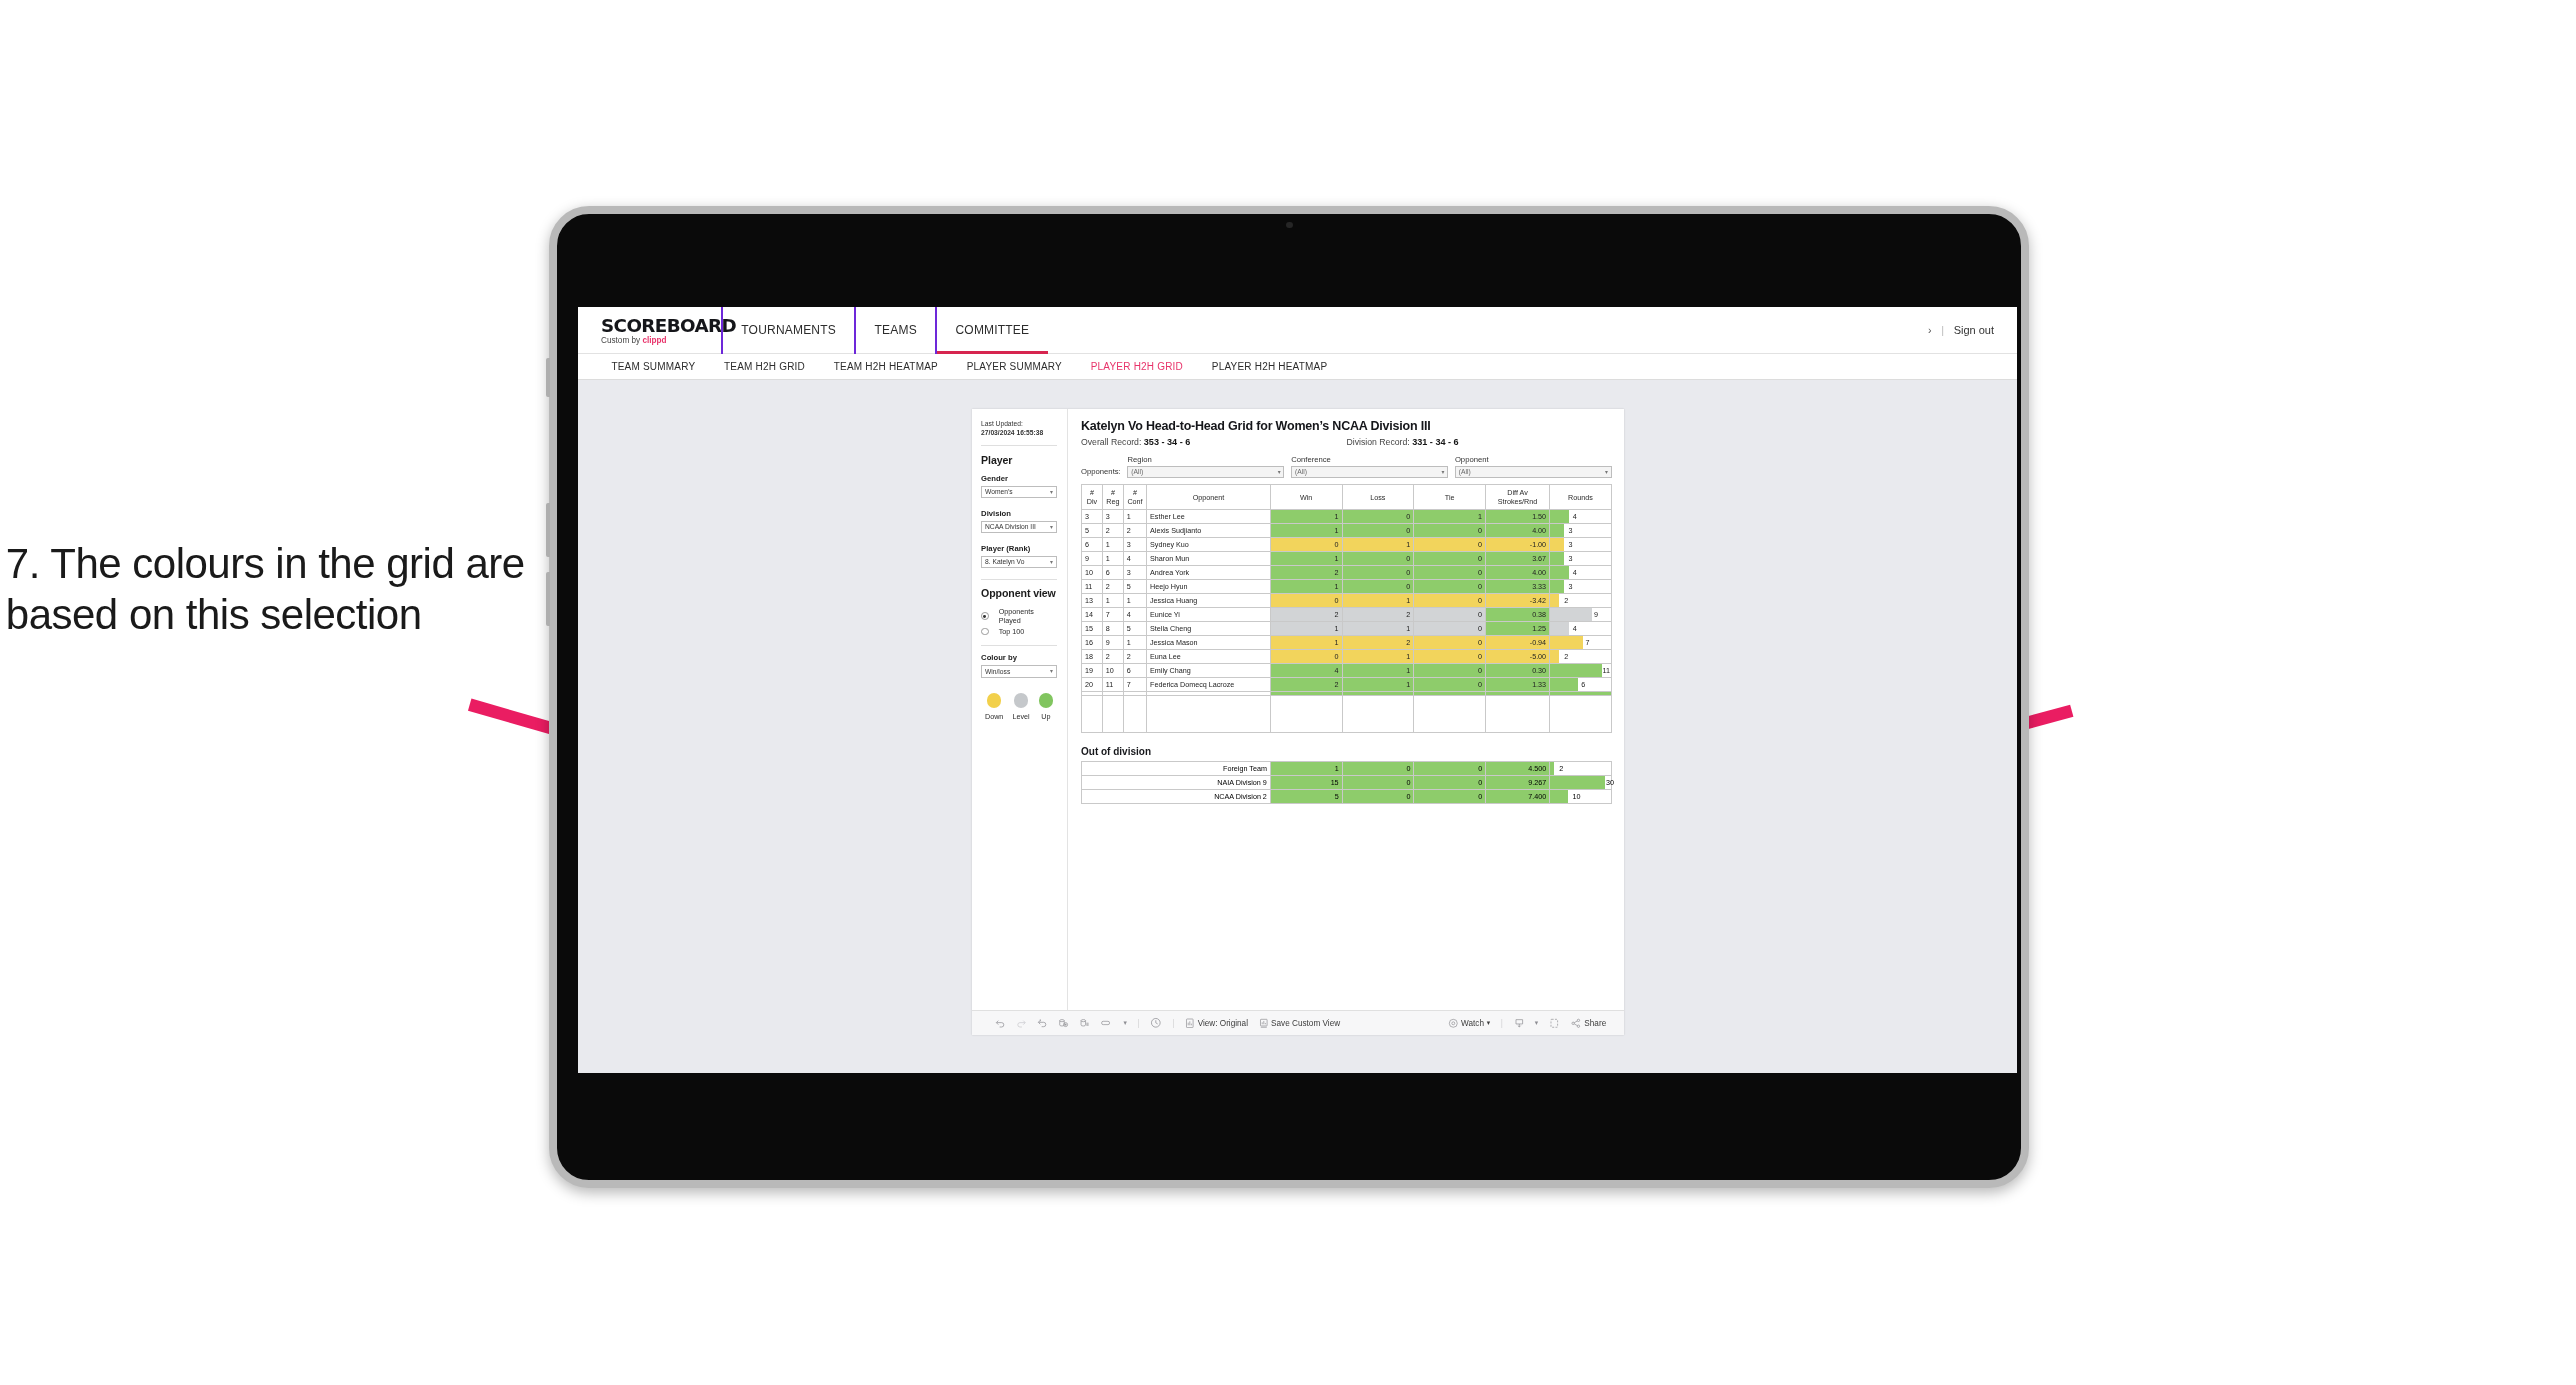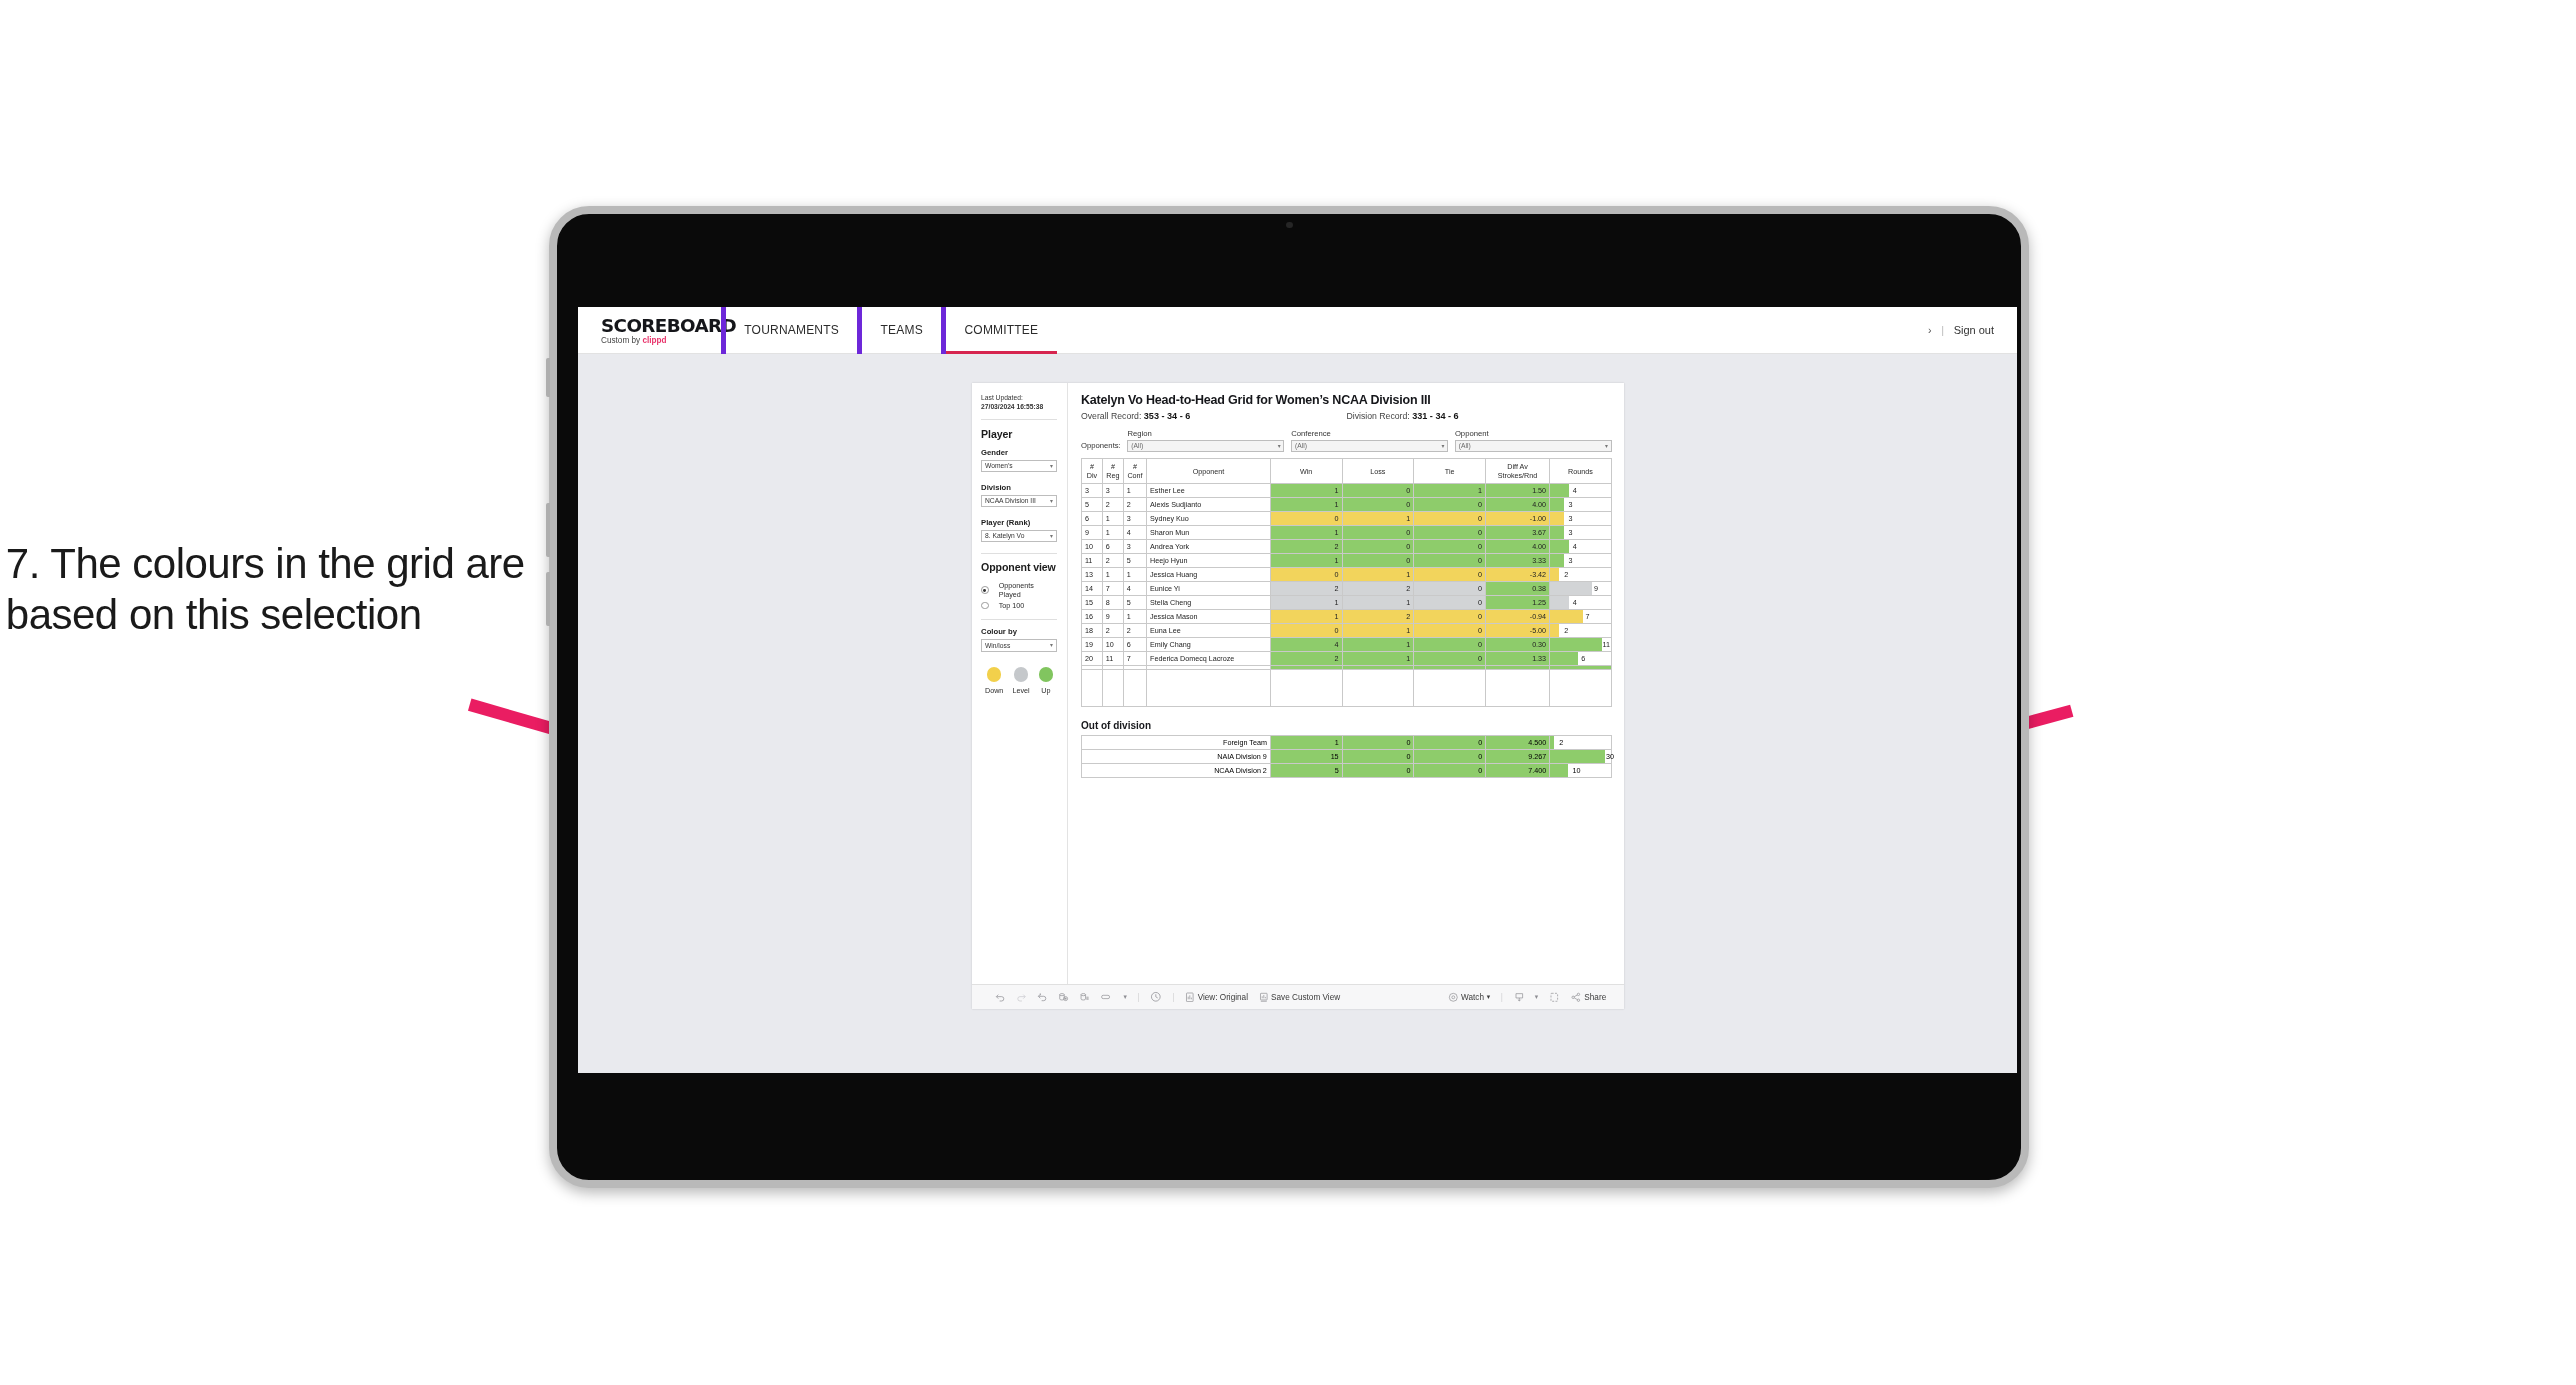--- a/index.html
+++ b/index.html
@@ -60,21 +60,21 @@
     color: #15161a; line-height: 19px;
   }
   #brand .sub { font-size: 8.2px; color:#444; margin-top:1px; }
   #brand .sub .clippd { color:#e8336a; font-weight:bold; }
   .topnav {
     display:flex; align-items:stretch; height:47px;
   }
   .topnav a {
     display:flex; align-items:center; padding: 0 18.3px;
     font-size: 12px; color:#2c2c2c; letter-spacing:0.2px;
-    text-decoration:none; border-left:5px solid #6d28d9; height:47px;
+    text-decoration:none; border-left:2px solid #6d28d9; height:47px;
     position:relative; cursor:pointer;
   }
   .topnav a.active::after {
     content:""; position:absolute; left:0; right:0; bottom:0; height:2.9px; background:#d6254f;
   }
   #header-right {
     margin-left:auto; display:flex; align-items:center; gap:9.6px;
     padding-right:23px; font-size:11px; color:#333;
   }
   #header-right .chev { color:#555; font-size:10.6px;}
@@ -214,20 +214,28 @@
           <a>TEAMS</a>
           <a class="active">COMMITTEE</a>
         </nav>
         <div id="header-right">
           <span class="chev">›</span>
           <span class="bar">|</span>
           <span class="signout">Sign out</span>
         </div>
       </div>
 
+      <div id="subnav">
+        <a>TEAM SUMMARY</a>
+        <a>TEAM H2H GRID</a>
+        <a>TEAM H2H HEATMAP</a>
+        <a>PLAYER SUMMARY</a>
+        <a class="active">PLAYER H2H GRID</a>
+        <a>PLAYER H2H HEATMAP</a>
+      </div>
 
       <div id="viz-wrap">
         <div id="viz">
           <div id="viz-body">
 
             <div id="sidebar">
               <div class="last-updated">
                 <span>Last Updated: </span><b>27/03/2024 16:55:38</b>
               </div>
               <div class="hr"></div>

